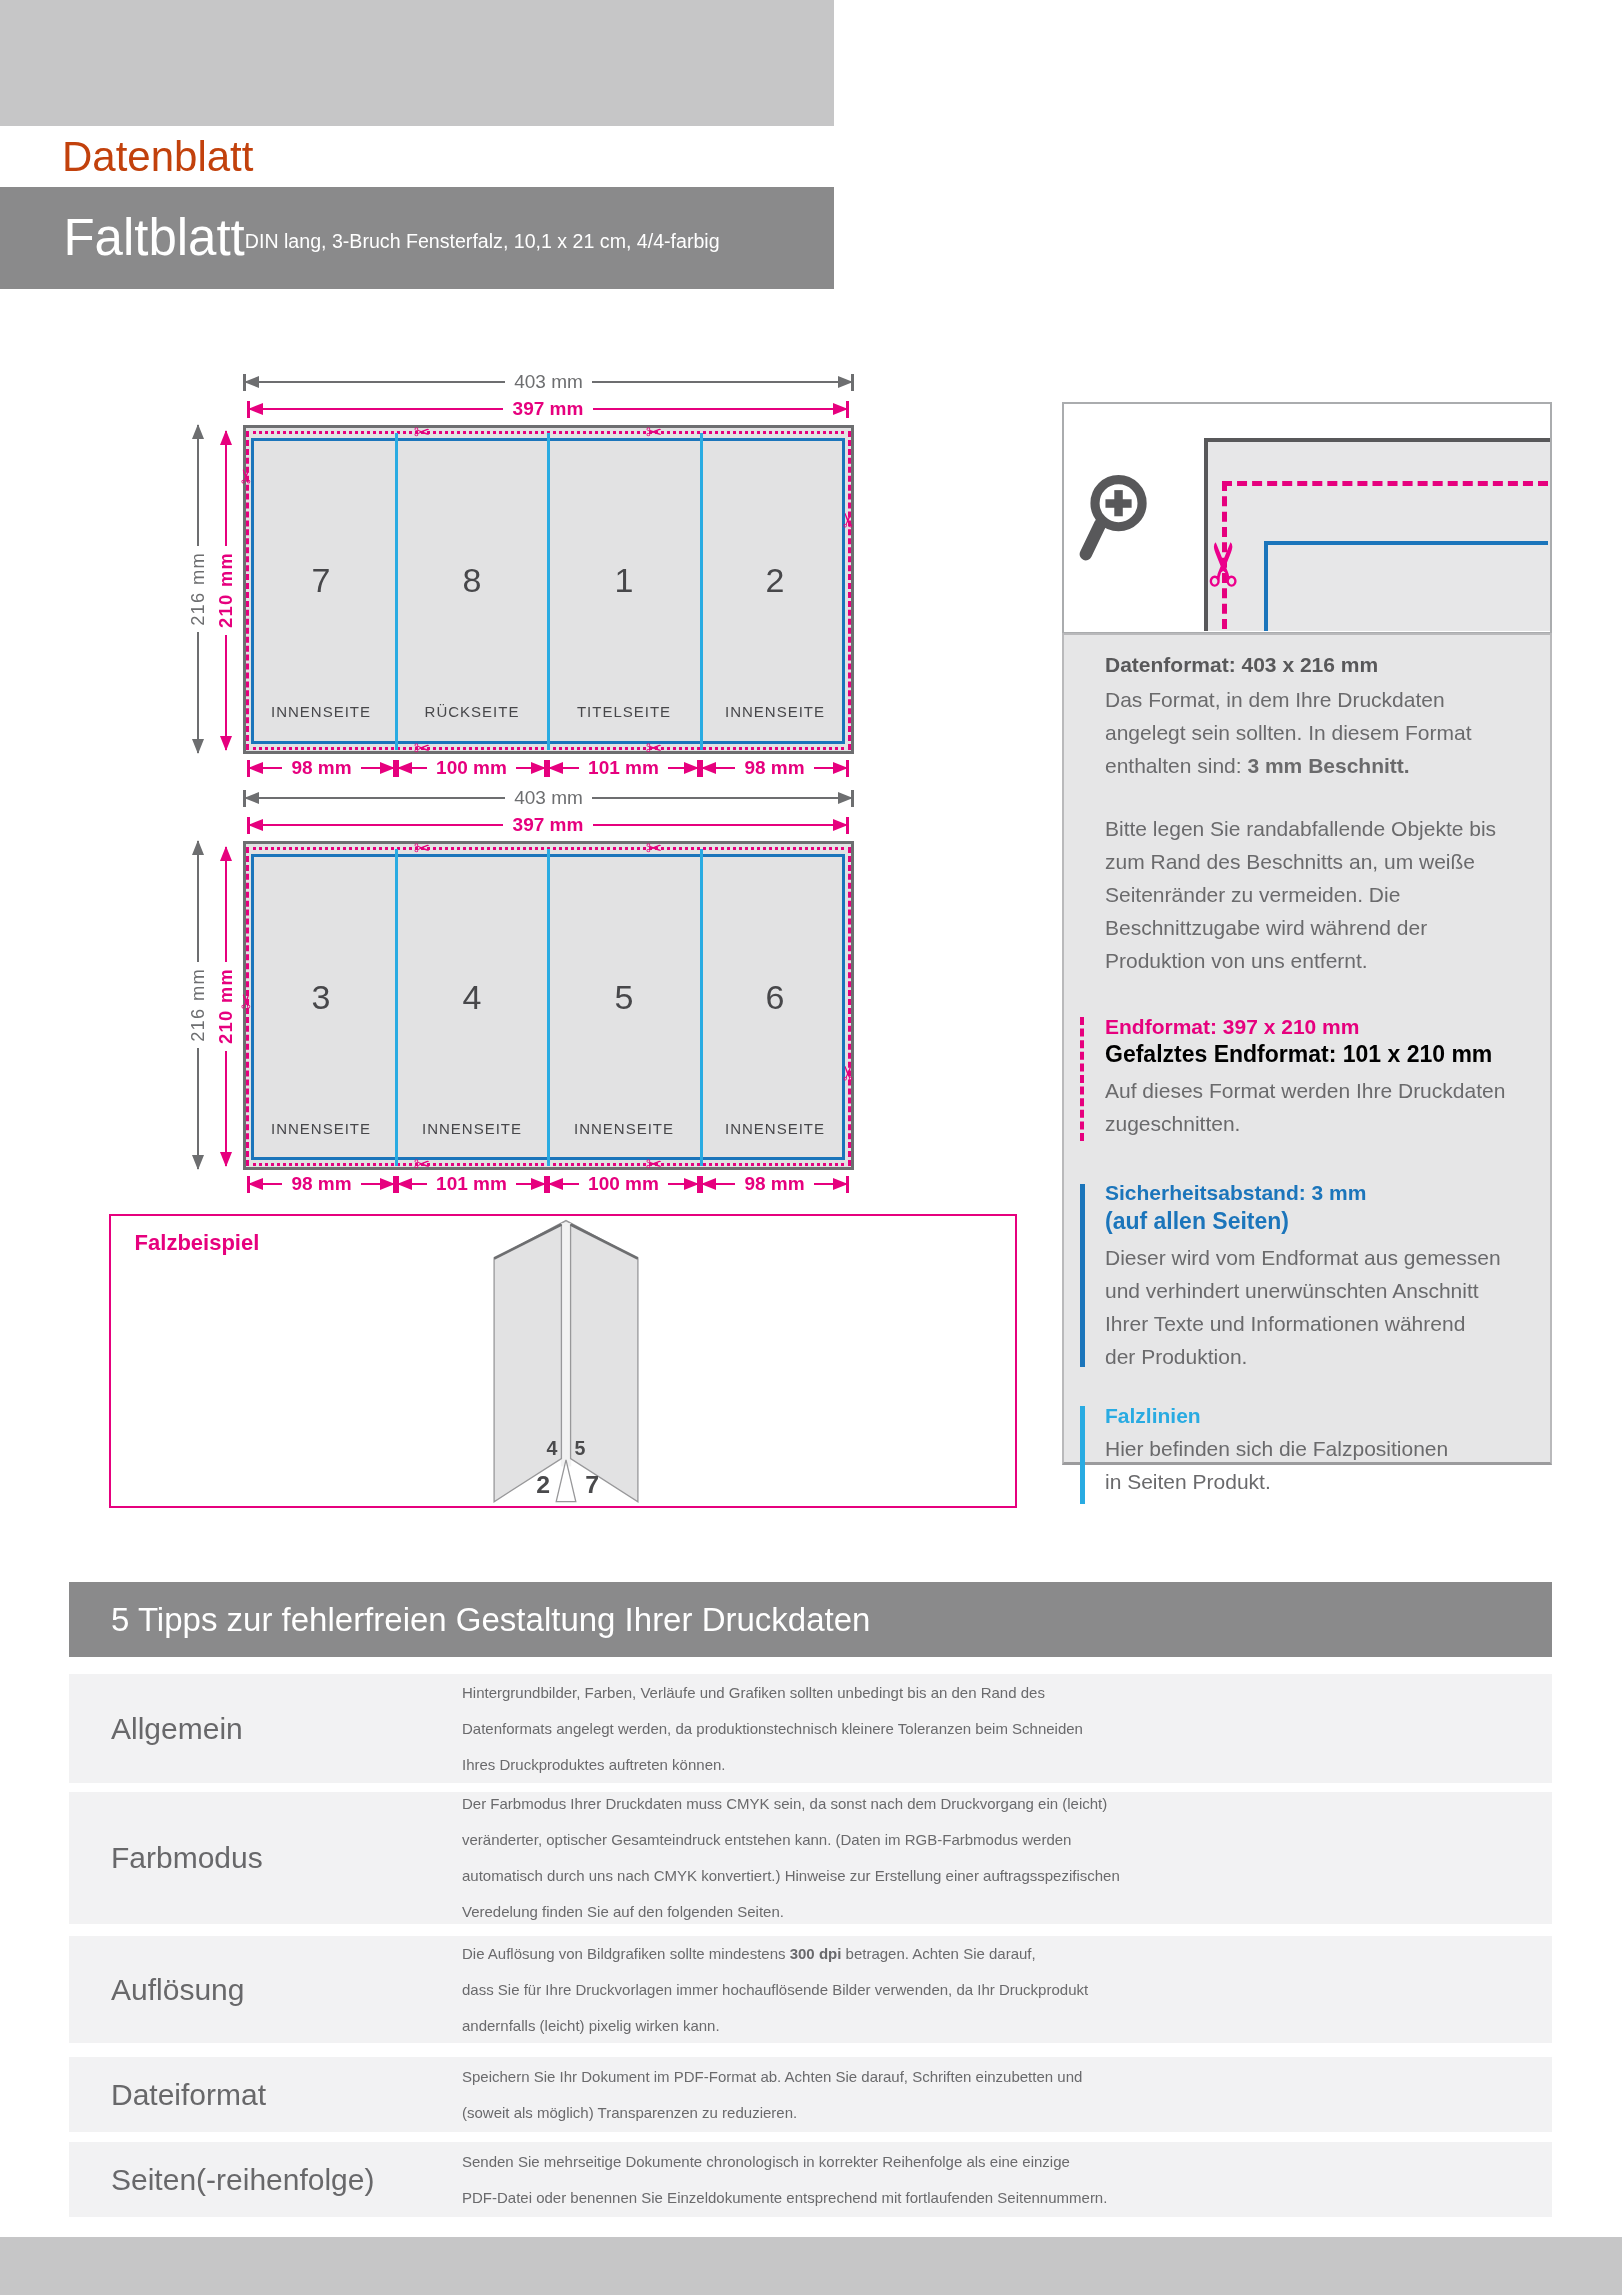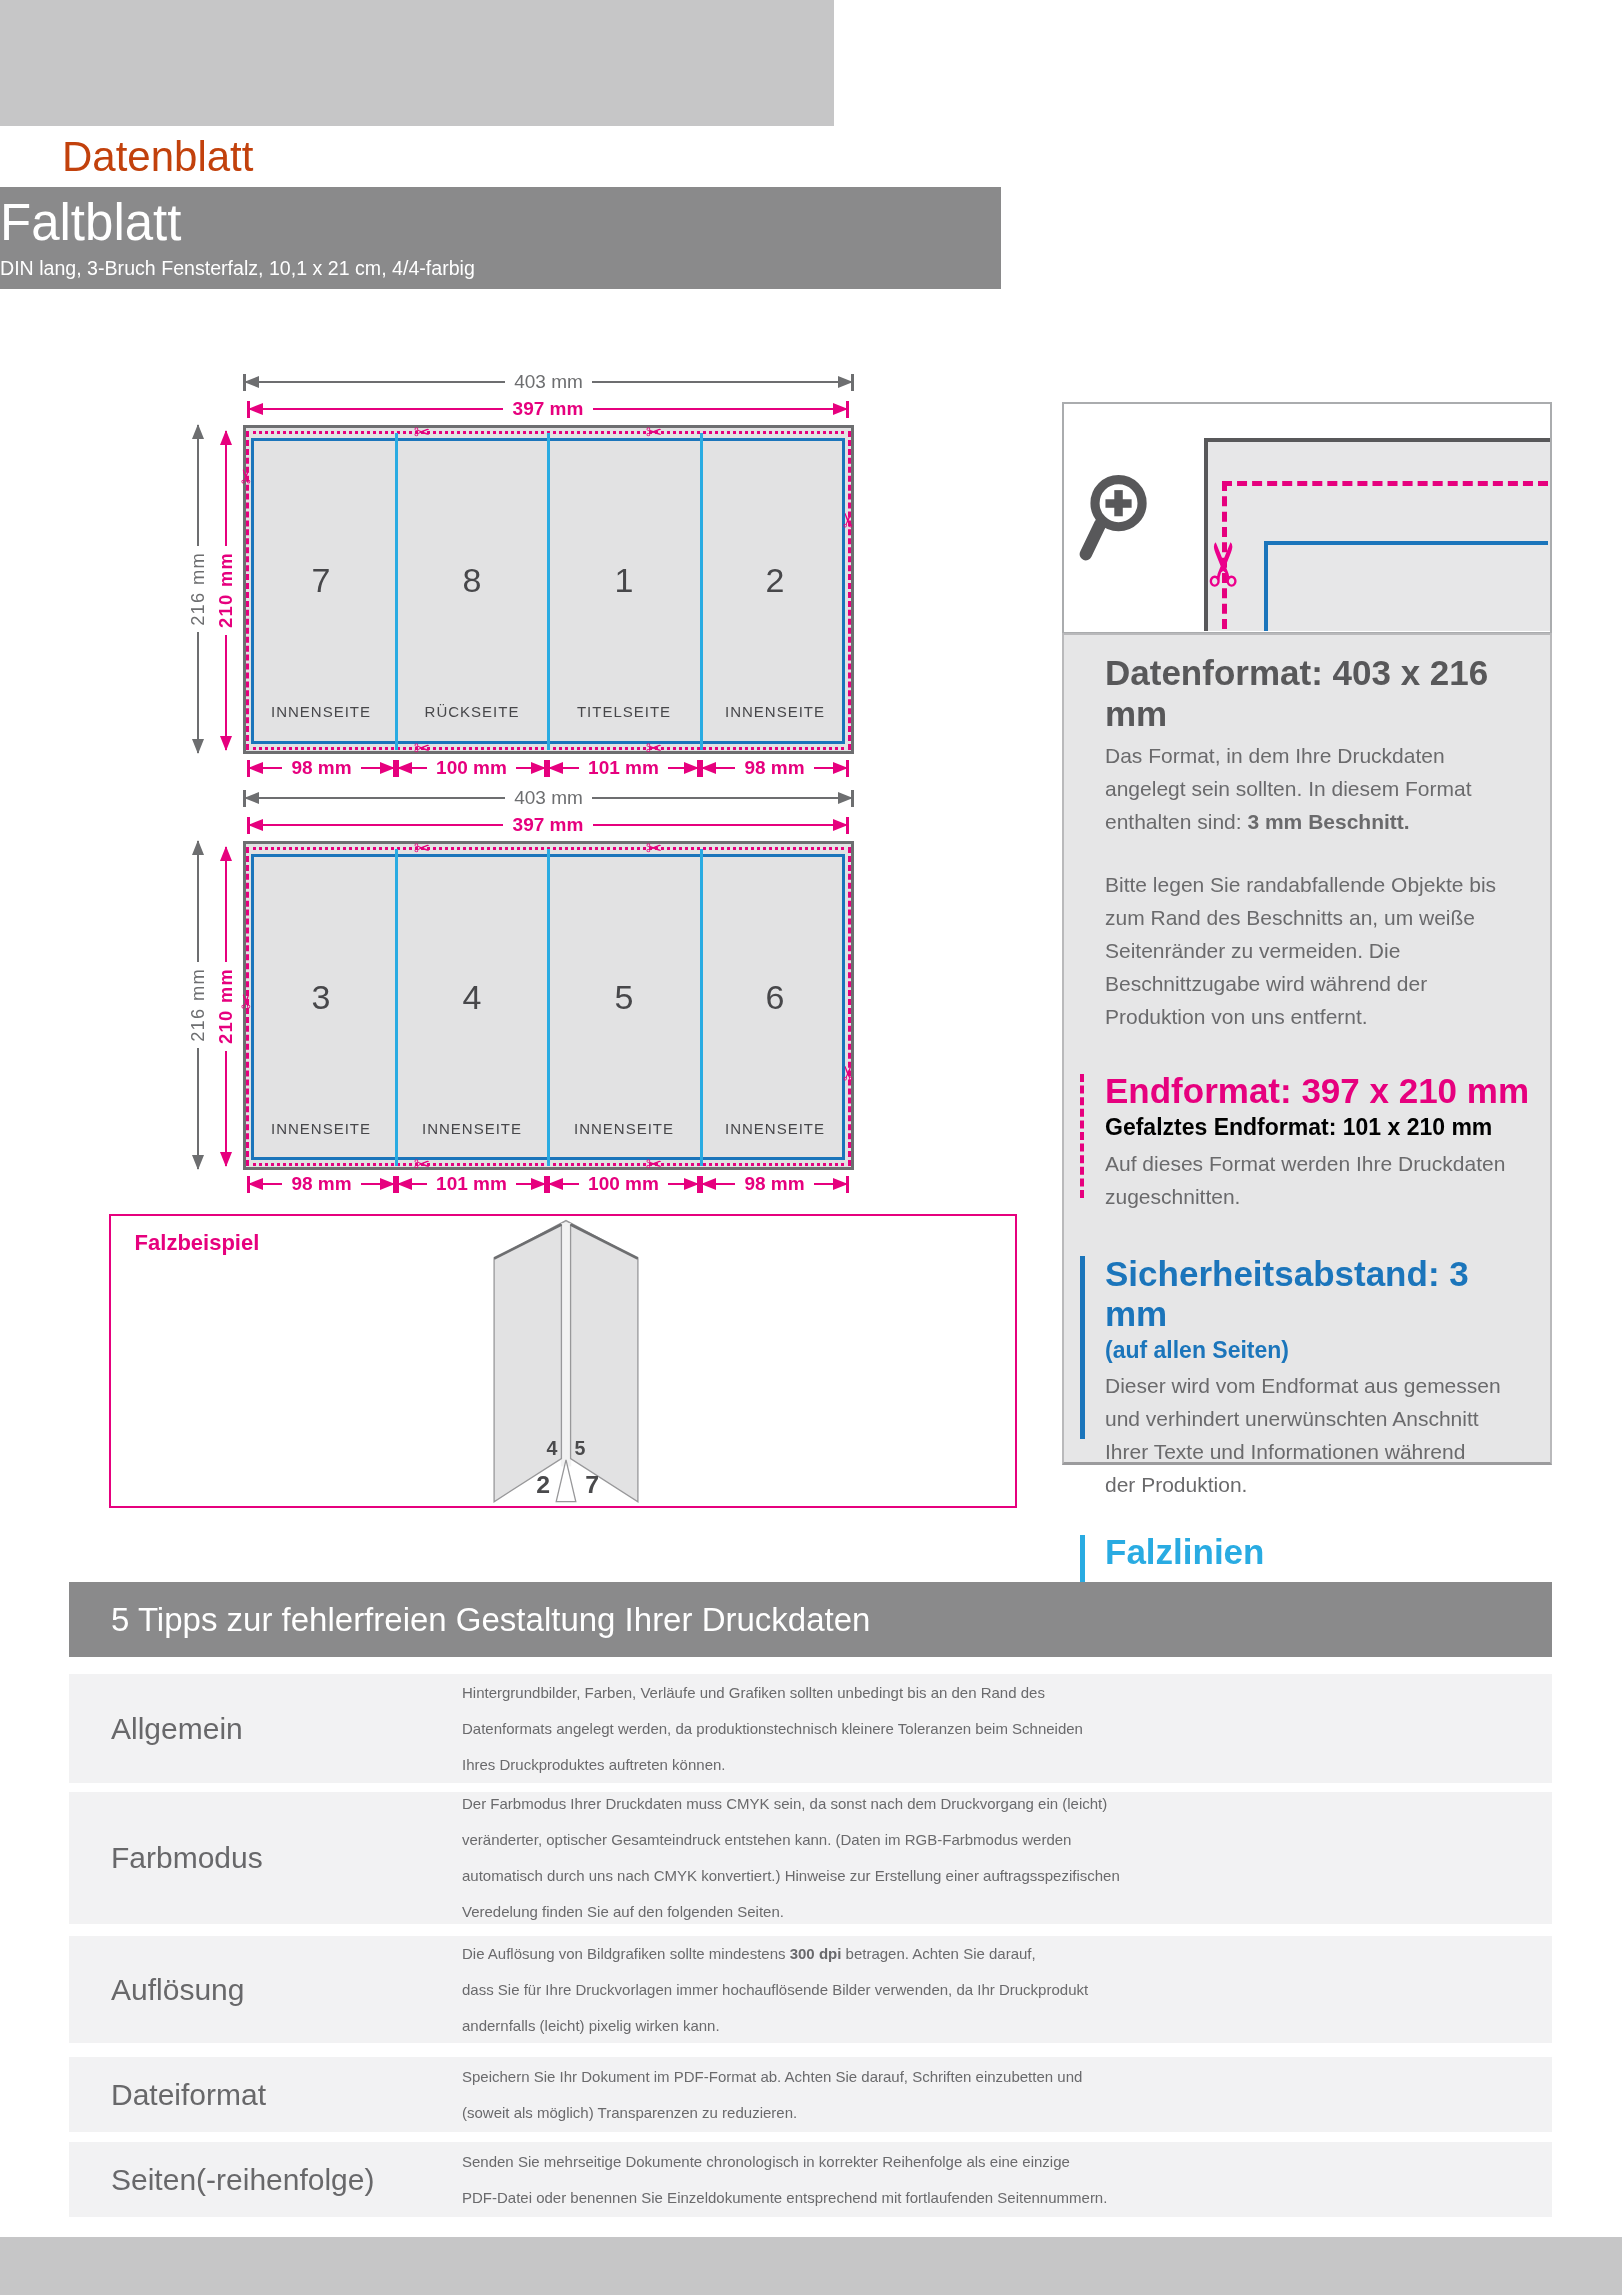--- a/index.html
+++ b/index.html
@@ -5,22 +5,22 @@
   html,body{margin:0;padding:0;background:#fff;}
   .page{position:relative;width:1623px;height:2295px;background:#fff;overflow:hidden;
         font-family:"Liberation Sans",sans-serif;}
   .abs{position:absolute;}
 
   
   .top-gray{left:0;top:0;width:834px;height:126px;background:#c6c6c7;}
   .sheet-label-box{left:0;top:126px;width:330px;height:61px;background:#fff;
     display:flex;align-items:center;padding-left:62px;box-sizing:border-box;}
   .sheet-label-box span{font-size:42px;color:#c2410c;}
-  .title-band{left:0;top:187px;width:1001px;height:102px;background:#8a8a8b;
-    display:flex;flex-direction:column;justify-content:center;align-items:flex-start;
+  .title-band{left:0;top:187px;width:834px;height:102px;background:#8a8a8b;
+    display:flex;flex-direction:row;justify-content:center;align-items:center;
     padding-right:51px;box-sizing:border-box;}
   .product-title{font-size:51px;color:#fff;line-height:1.05;}
   .product-subtitle{font-size:19.6px;color:#fff;margin-top:6.5px;}
 
   
   .harrow{position:absolute;display:flex;align-items:center;height:22px;}
   .harrow .htick{width:2.6px;height:17px;background:currentColor;flex:none;}
   .harrow .hseg{height:2.6px;flex:1;background:currentColor;position:relative;}
   .harrow .hseg.l::before{content:"";position:absolute;left:-1.3px;top:50%;transform:translateY(-50%);
     border-top:6.5px solid transparent;border-bottom:6.5px solid transparent;border-right:15.7px solid currentColor;}
@@ -66,21 +66,21 @@
   .sc.big{font-size:60px;}
 
   .info-panel{left:1062px;top:633px;width:490px;height:832px;background:#e6e6e7;
     border:2px solid #b9b9bb;border-bottom:3.9px solid #9b9b9d;box-sizing:border-box;
     padding:18.3px 17px 0 41px;}
   .info-block{position:relative;}
   .bar{position:absolute;left:-25px;top:2.6px;width:0;}
   .bar.dash-mag{border-left:4.6px dashed #e6007e;height:124px;}
   .bar.solid-blue{border-left:5.2px solid #1b75bb;height:183px;}
   .bar.solid-cyan{border-left:5.2px solid #29abe2;height:98px;}
-  .ih{font-size:35px;font-weight:bold;color:#58585a;line-height:1.15;}
+  .ih{font-size:21px;font-weight:bold;color:#58585a;line-height:1.15;}
   .ih.mag{color:#e6007e;} .ih.blue{color:#1b75bb;} .ih.cyan{color:#29abe2;}
   .ih2{font-size:23px;font-weight:bold;line-height:1.2;}
   .ibody{font-size:21px;line-height:33px;color:#6a6a6c;white-space:pre-line;}
 
   
   .tips-band{left:69px;top:1582px;width:1483px;height:75px;background:#8a8a8b;
     display:flex;align-items:center;padding-left:42px;box-sizing:border-box;}
   .tips-band span{font-size:33px;color:#fff;}
   .tip-row{left:69px;width:1483px;background:#f2f2f3;display:flex;align-items:center;box-sizing:border-box;}
   .tip-title{width:393px;flex:none;padding-left:42px;font-size:30px;color:#68686a;box-sizing:border-box;}

